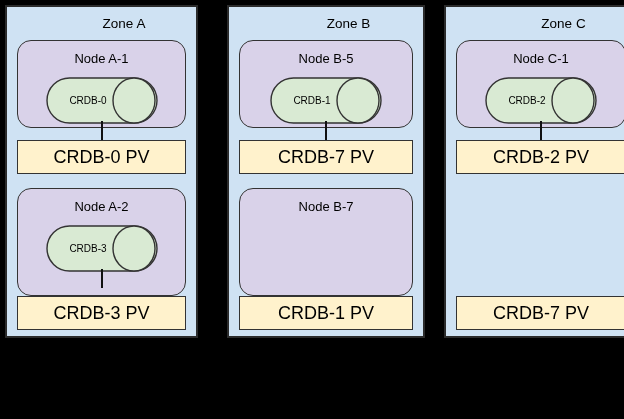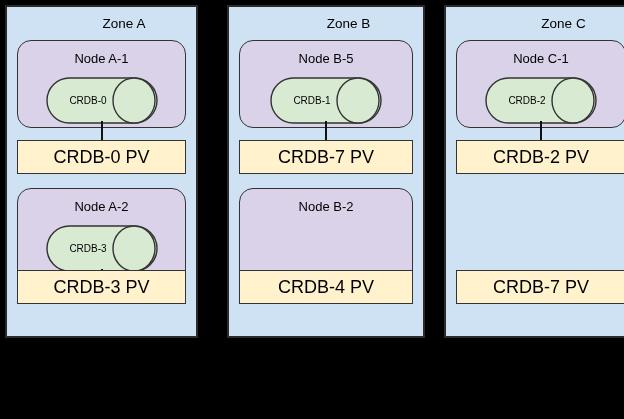--- a/index.html
+++ b/index.html
@@ -55,21 +55,21 @@
   .connector-1{top:114px;height:21px;}
   .connector-2{top:262px;height:19px;}
   .pv{
     position:absolute;left:10px;right:10px;height:34px;box-sizing:border-box;
     background:var(--pv-fill);border:1.5px solid var(--shape-border);
     border-radius:0;display:flex;align-items:center;justify-content:center;
     font-size:18px;
     text-align:right;
   }
   .pv-1{top:133px;}
-  .pv-2{top:263px;}
+  .pv-2{top:289px;}
 </style>
 </head>
 <body>
 
 <div class="stage">
 
   <section class="zone zone-a">
     <div class="zone-title">Zone A</div>
 
     <div class="node node-1">
@@ -103,23 +103,23 @@
       <svg class="cylinder" width="112" height="47" viewBox="0 0 112 47">
         <rect class="cyl-body" x="1" y="1" width="110" height="45" rx="22.5" ry="22.5"></rect>
         <ellipse class="cyl-cap" cx="88" cy="23.5" rx="21" ry="22.5"></ellipse>
         <text class="cyl-label" x="42" y="27" text-anchor="middle">CRDB-1</text>
       </svg>
     </div>
     <div class="connector connector-1"></div>
     <div class="pv pv-1">CRDB-7 PV</div>
 
     <div class="node node-2">
-      <div class="node-title">Node B-2</div>
+      <div class="node-title">Node B-7</div>
     </div>
-    <div class="pv pv-2">CRDB-4 PV</div>
+    <div class="pv pv-2">CRDB-1 PV</div>
   </section>
 
   <section class="zone zone-c">
     <div class="zone-title">Zone C</div>
 
     <div class="node node-1">
       <div class="node-title">Node C-1</div>
       <svg class="cylinder" width="112" height="47" viewBox="0 0 112 47">
         <rect class="cyl-body" x="1" y="1" width="110" height="45" rx="22.5" ry="22.5"></rect>
         <ellipse class="cyl-cap" cx="88" cy="23.5" rx="21" ry="22.5"></ellipse>

